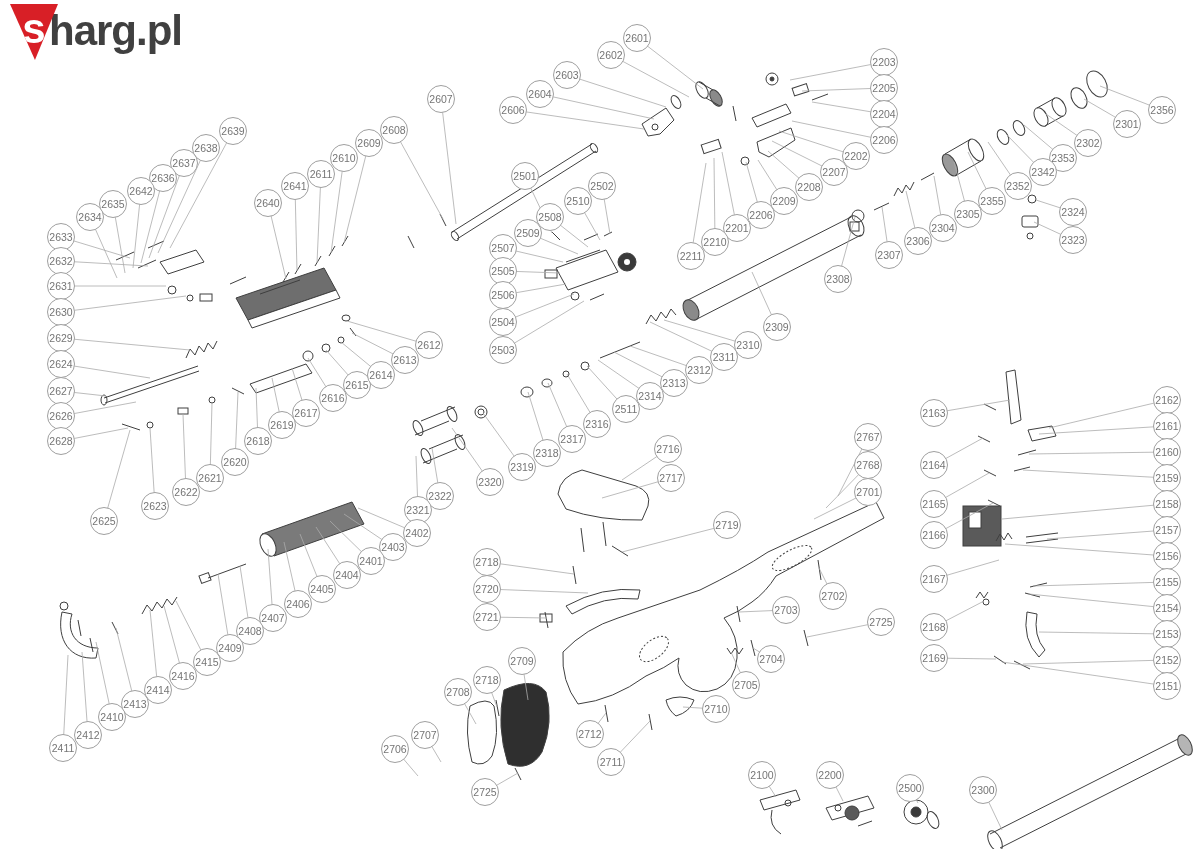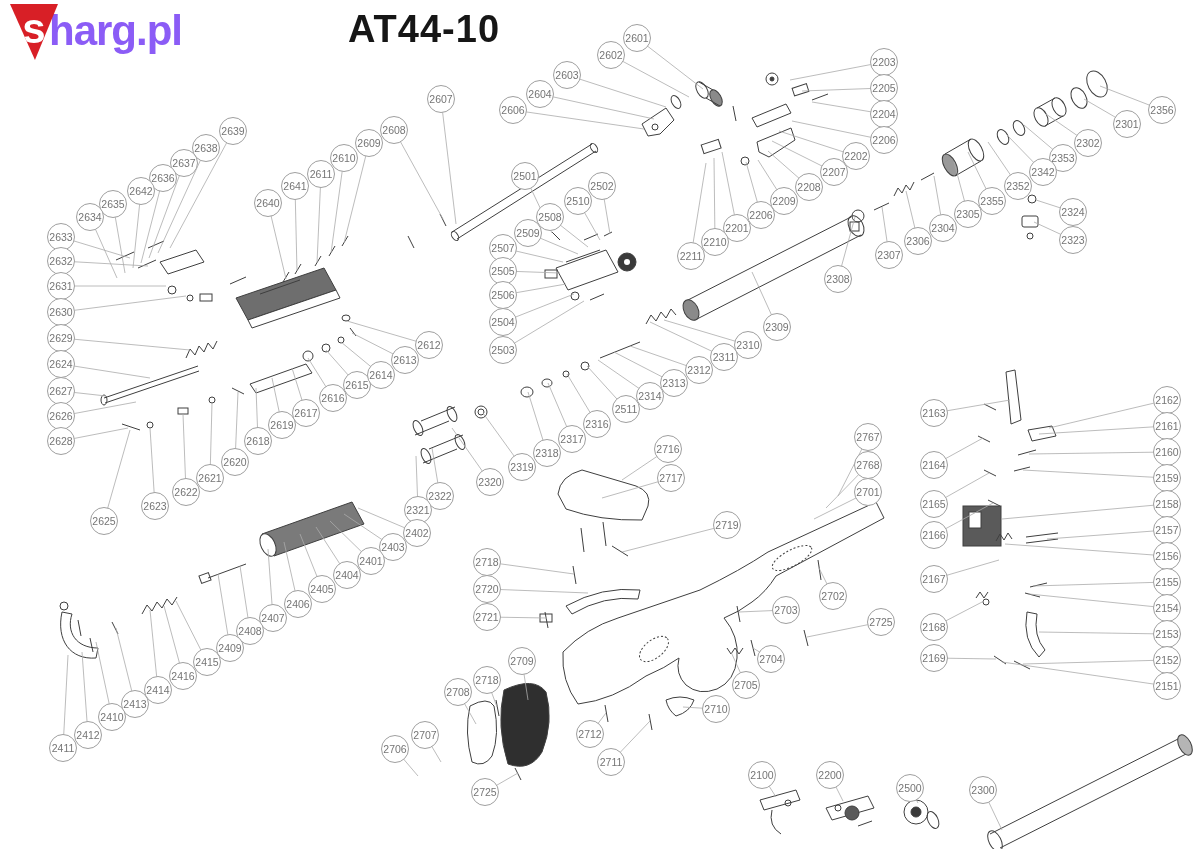--- a/index.html
+++ b/index.html
@@ -4,21 +4,21 @@
 <style>
   html,body{margin:0;padding:0;background:#ffffff;}
   .canvas{position:relative;width:1200px;height:849px;background:#ffffff;overflow:hidden;
           font-family:"Liberation Sans",sans-serif;}
   .diagram{position:absolute;left:0;top:0;}
   svg text{font-family:"Liberation Sans",sans-serif;}
   .logo{position:absolute;left:10px;top:4px;display:flex;align-items:flex-start;z-index:5;}
   .logo-mark{width:48px;height:56px;clip-path:polygon(0 0,100% 0,52% 100%);
              display:flex;justify-content:center;}
   .logo-s{font-size:42px;font-weight:bold;color:#ffffff;line-height:50px;}
-  .logo-rest{font-size:42px;font-weight:bold;color:#8b5cf6;letter-spacing:-1px;
+  .logo-rest{font-size:42px;font-weight:bold;color:#404040;letter-spacing:-1px;
              line-height:54px;margin-left:-9px;}
   .title{position:absolute;left:348px;top:8px;font-size:38px;font-weight:600;
          color:#161616;letter-spacing:1px;z-index:5;}
 </style>
 </head>
 <body>
 
 <div class="canvas">
 
   <svg class="diagram" width="1200" height="849" viewBox="0 0 1200 849">
@@ -1037,15 +1037,14 @@
       </g>
   </svg>
 
   <div class="logo">
     <div class="logo-mark" style="background: rgb(216, 31, 38);">
       <span class="logo-s">s</span>
     </div>
     <span class="logo-rest">harg.pl</span>
   </div>
 
-  <div class="title">AT44-10</div>
 
 </div>
 
 </body></html>

